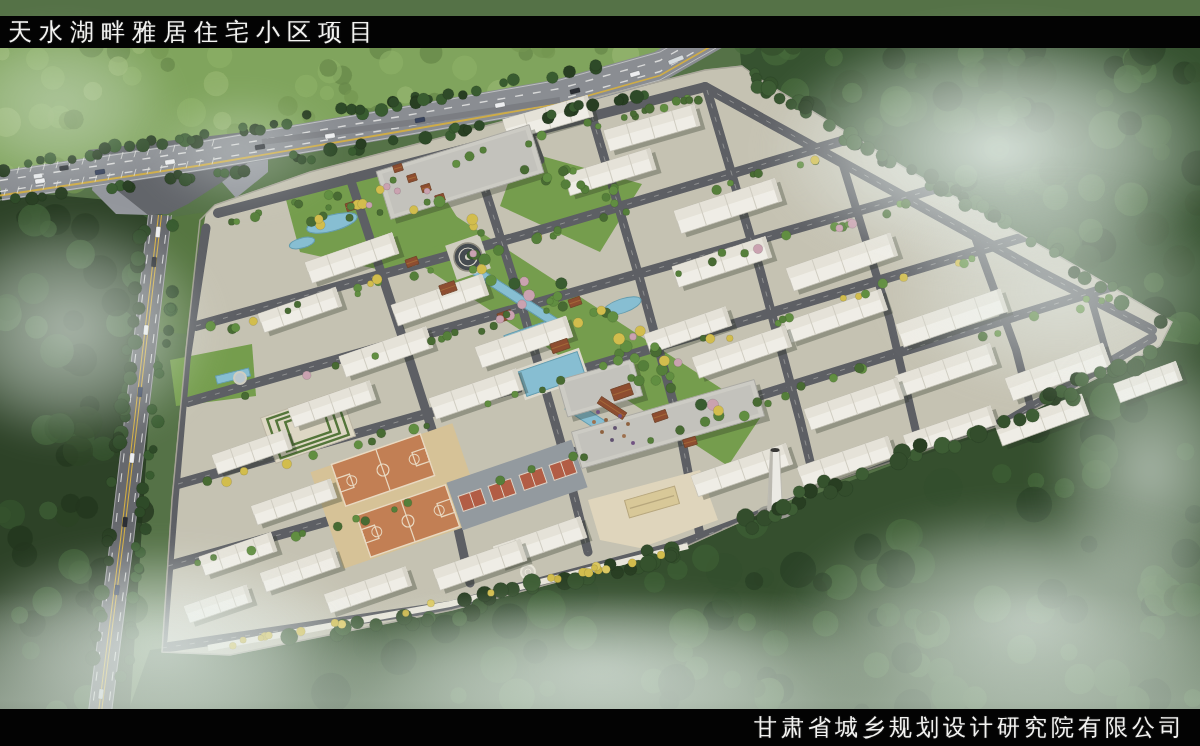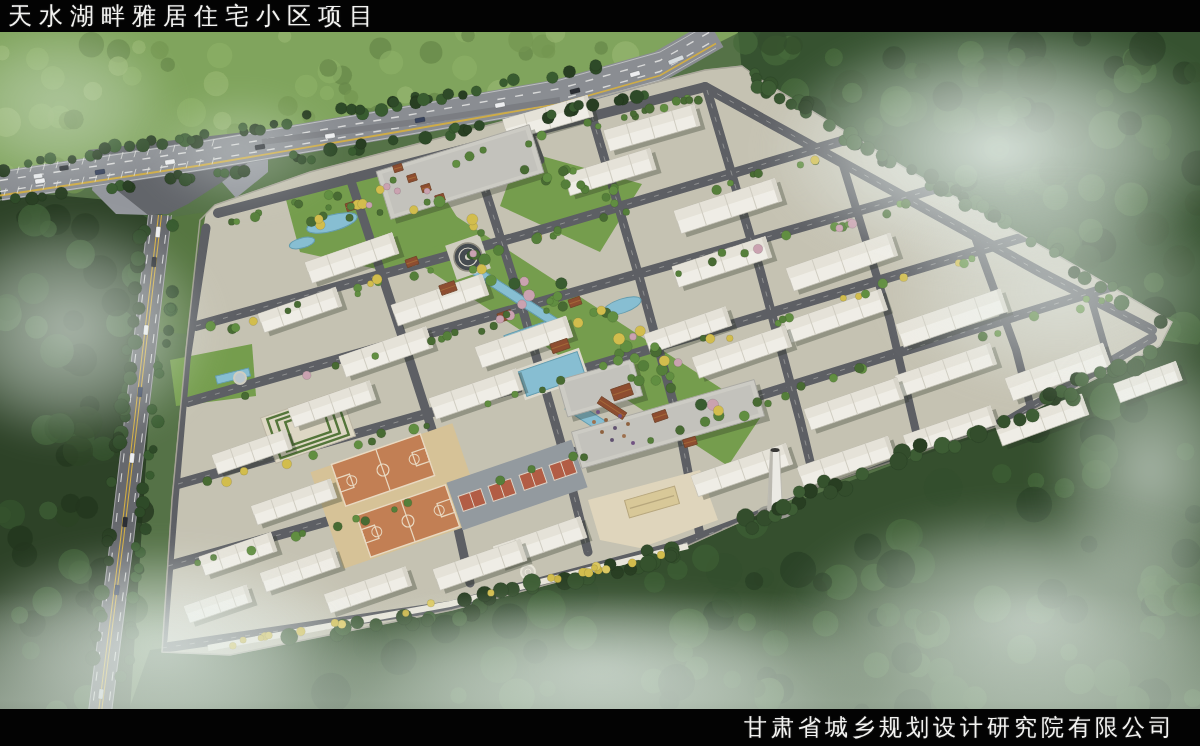--- a/index.html
+++ b/index.html
@@ -5,26 +5,26 @@
   html,body{margin:0;padding:0;background:#111;}
   #stage{position:relative;width:1200px;height:746px;overflow:hidden;background:#000;
          font-family:"Liberation Sans","DejaVu Sans",sans-serif;}
   #scene-svg{position:absolute;left:0;top:0;z-index:1;}
   .mist{position:absolute;z-index:2;border-radius:50%;pointer-events:none;
         background:radial-gradient(closest-side,rgba(236,244,240,.95),rgba(236,244,240,.55) 55%,rgba(236,244,240,0) 100%);
         filter:blur(14px);}
   #bottom-fade{position:absolute;left:0;z-index:3;width:1200px;height:120px;top:592px;
         background:linear-gradient(180deg,rgba(226,236,229,0) 0%,rgba(226,236,229,.5) 90%);pointer-events:none;}
   .bar{position:absolute;left:0;width:1200px;background:#030303;z-index:5;display:flex;align-items:center;}
-  #title-bar{top:0;height:32px;}
+  #title-bar{top:16px;height:32px;}
   #footer-bar{top:709px;height:37px;justify-content:flex-end;}
   .bar-text{color:#f3f3f1;font-family:"Liberation Serif","DejaVu Serif",serif;
             white-space:nowrap;text-shadow:0 0 2px rgba(255,255,255,.25);}
   #project-title{font-size:24px;letter-spacing:7px;padding-left:8px;}
-  #company-name{font-size:23px;letter-spacing:4px;padding-right:24px;}
+  #company-name{font-size:23px;letter-spacing:4px;padding-right:14px;}
 </style>
 </head>
 <body>
 
 <div id="stage">
   <svg id="scene-svg" width="1200" height="746" viewBox="0 0 1200 746">
       <rect x="0" y="0" width="1200" height="746" fill="#4d6c3e"></rect>
       <polygon points="0,32 740,32 700,52 520,96 260,150 0,192" fill="#7ba155"></polygon>
       <g>
         <circle cx="378.5744159994647" cy="116.79142531752586" r="11.47306707710959" fill="#5f8140" opacity="0.7"></circle>

